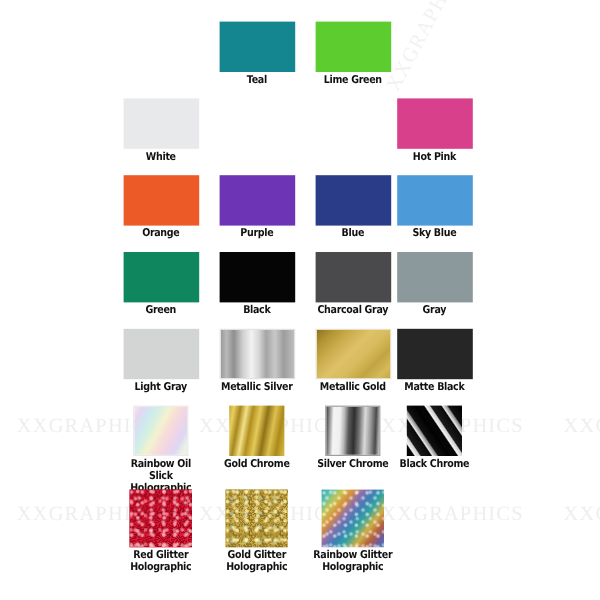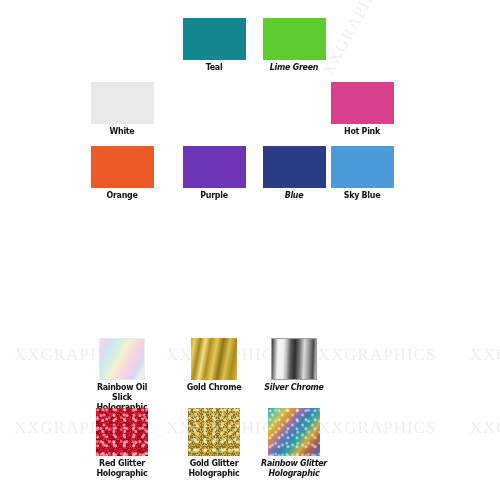--- a/index.html
+++ b/index.html
@@ -55,23 +55,23 @@
     position: absolute;
     left: 0;
     width: 100%;
     height: 64px;
   }
   .cell {
     position: absolute;
     width: 80px;
     text-align: center;
   }
-  .cell.c0 { left: 82px; }
+  .cell.c0 { left: 94px; }
   .cell.c1 { left: 174px; }
-  .cell.c2 { left: 254px; font-style: italic; }
+  .cell.c2 { left: 254px; }
   .cell.c3 { left: 322px; }
 
   .swatch {
     width: 63px;
     height: 42px;
     margin: 0 auto;
     display: block;
     background: #cccccc;
   }
   .swatch.square {
@@ -247,35 +247,75 @@
     <div class="cell c2">
       <div class="swatch" style="background:#2a3c87"></div>
       <div class="label">Blue</div>
     </div>
     <div class="cell c3">
       <div class="swatch" style="background:#4c9bd8"></div>
       <div class="label">Sky Blue</div>
     </div>
   </div>
 
-
+  <div class="row" style="top:210px">
+    <div class="cell c0">
+      <div class="swatch" style="background:#10865f"></div>
+      <div class="label">Green</div>
+    </div>
+    <div class="cell c1">
+      <div class="swatch" style="background:#050505"></div>
+      <div class="label">Black</div>
+    </div>
+    <div class="cell c2">
+      <div class="swatch" style="background:#4a4a4c"></div>
+      <div class="label">Charcoal Gray</div>
+    </div>
+    <div class="cell c3">
+      <div class="swatch" style="background:#8b999c"></div>
+      <div class="label">Gray</div>
+    </div>
+  </div>
+
+  <div class="row" style="top:274px">
+    <div class="cell c0">
+      <div class="swatch" style="background:#d3d5d4"></div>
+      <div class="label">Light Gray</div>
+    </div>
+    <div class="cell c1">
+      <div class="swatch tex-metallic-silver"></div>
+      <div class="label">Metallic Silver</div>
+    </div>
+    <div class="cell c2">
+      <div class="swatch tex-metallic-gold"></div>
+      <div class="label">Metallic Gold</div>
+    </div>
+    <div class="cell c3">
+      <div class="swatch tex-matte-black"></div>
+      <div class="label">Matte Black</div>
+    </div>
+  </div>
 
   <div class="row" style="top:338px">
     <div class="cell c0">
       <div class="swatch square tex-oil-slick"></div>
       <div class="label">Rainbow Oil Slick Holographic</div>
     </div>
     <div class="cell c1">
       <div class="swatch square tex-gold-chrome"></div>
       <div class="label">Gold Chrome</div>
     </div>
     <div class="cell c2">
       <div class="swatch square tex-silver-chrome"></div>
       <div class="label">Silver Chrome</div>
     </div>
+    <div class="cell c3">
+      <div class="swatch square tex-black-chrome"></div>
+      <div class="label">Black Chrome</div>
+    </div>
   </div>
 
   <div class="row" style="top:408px">
     <div class="cell c0">
       <div class="swatch tall tex-red-glitter"></div>
       <div class="label">Red Glitter Holographic</div>
     </div>
     <div class="cell c1">
       <div class="swatch tall tex-gold-glitter"></div>
       <div class="label">Gold Glitter Holographic</div>

